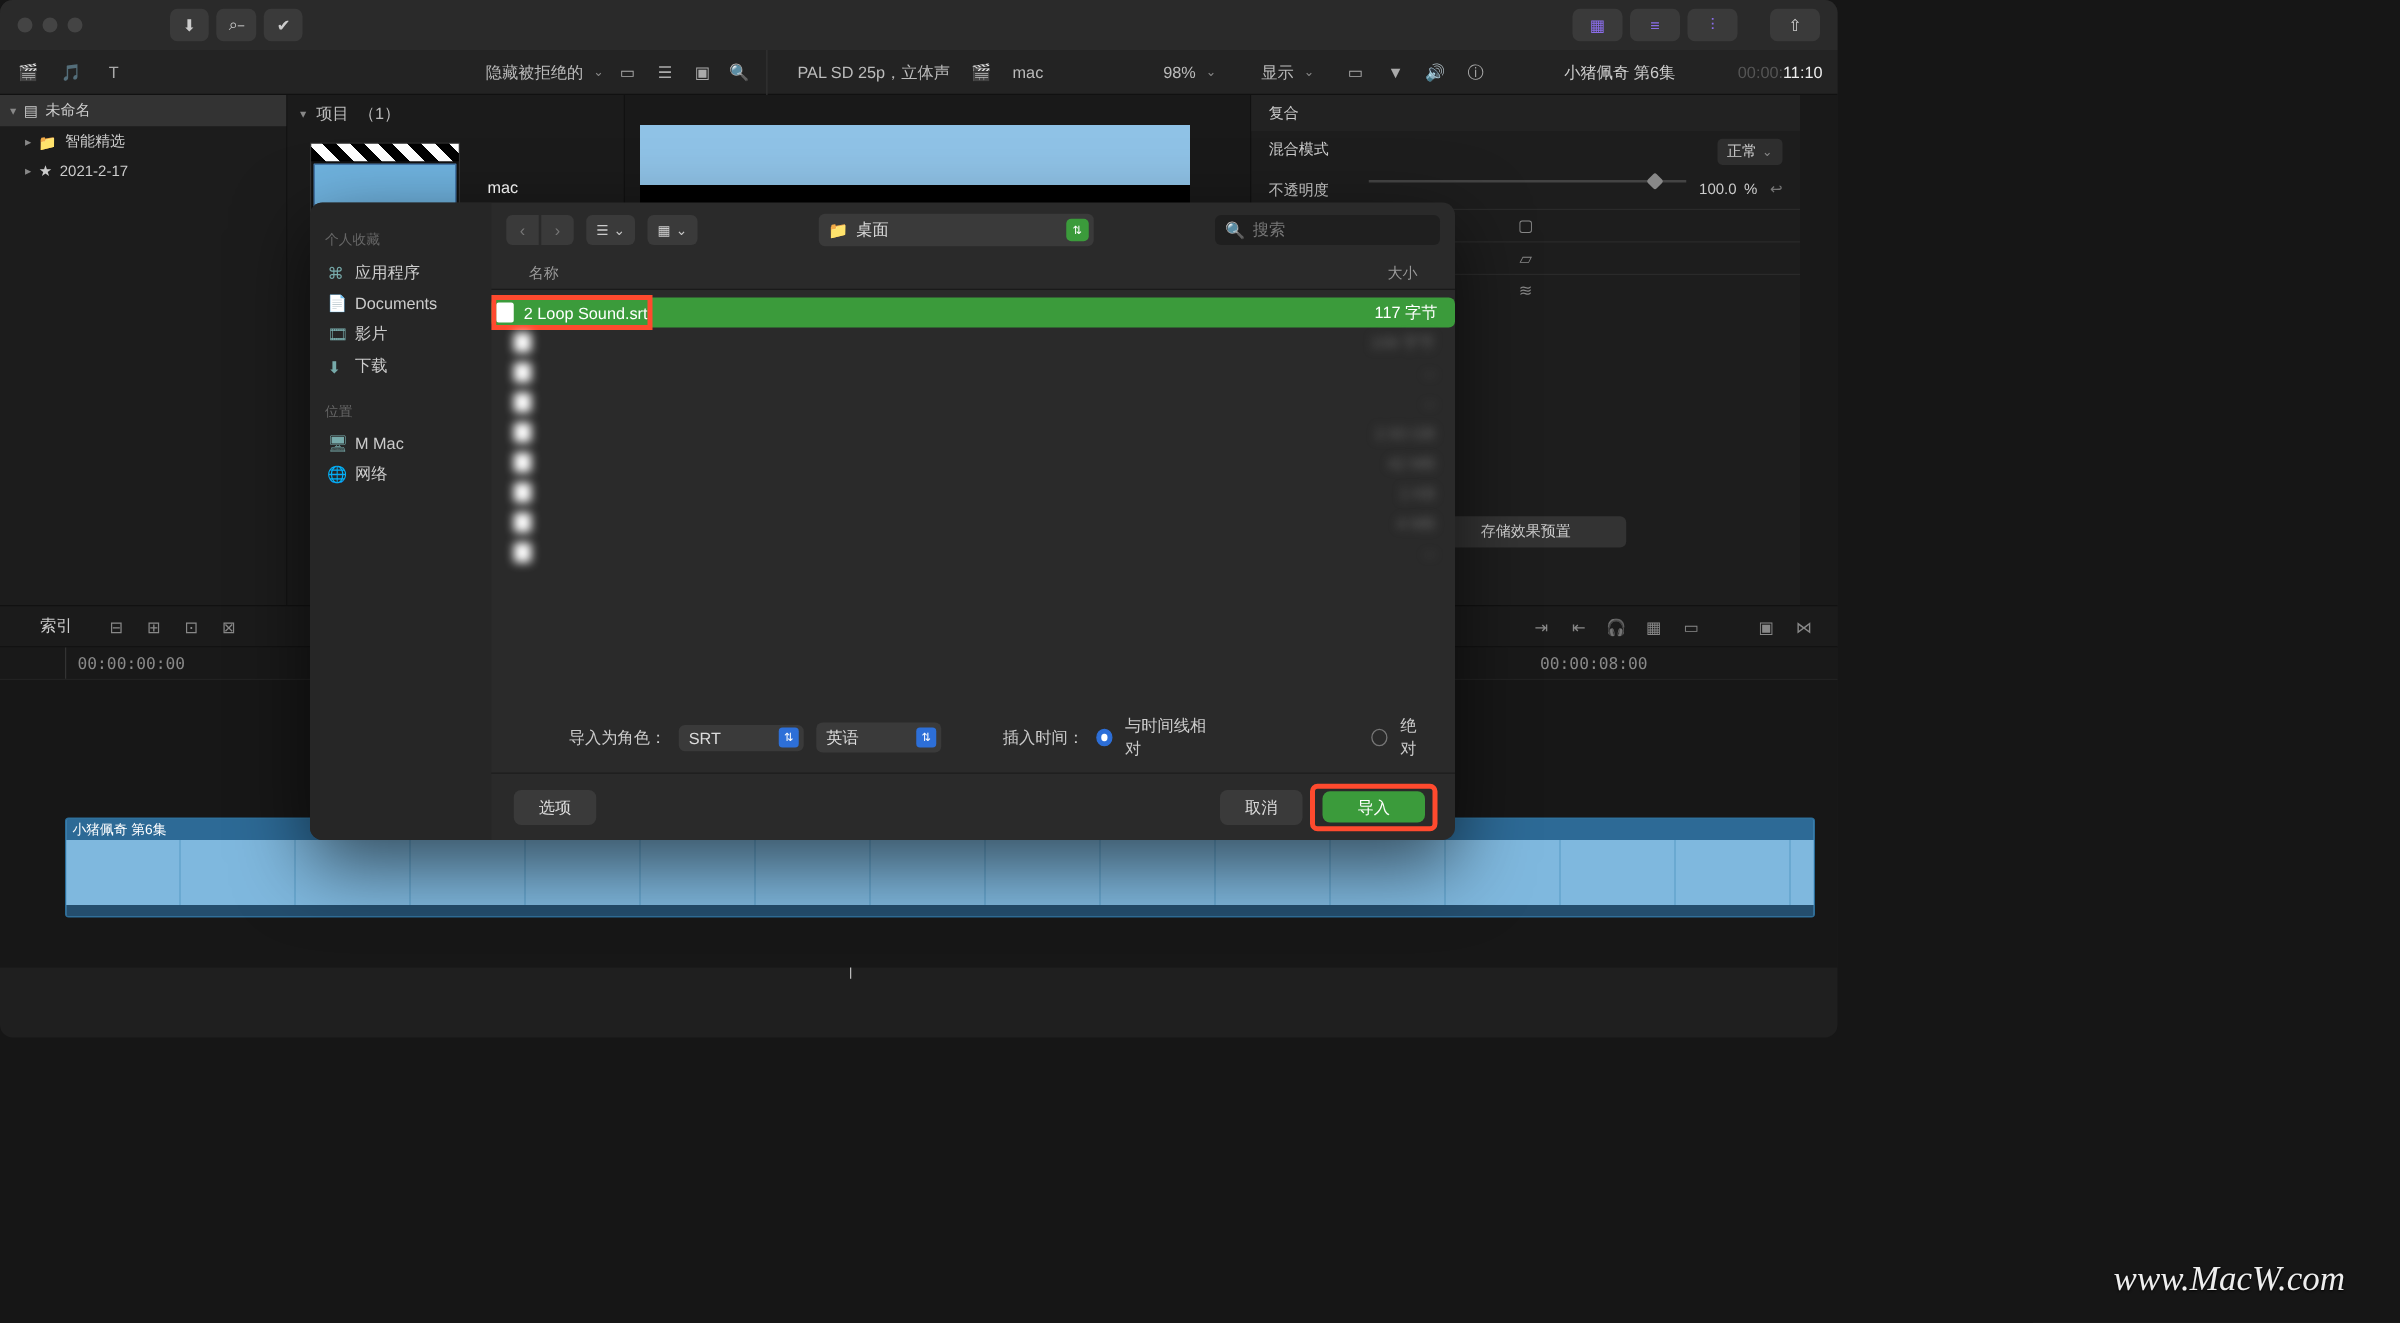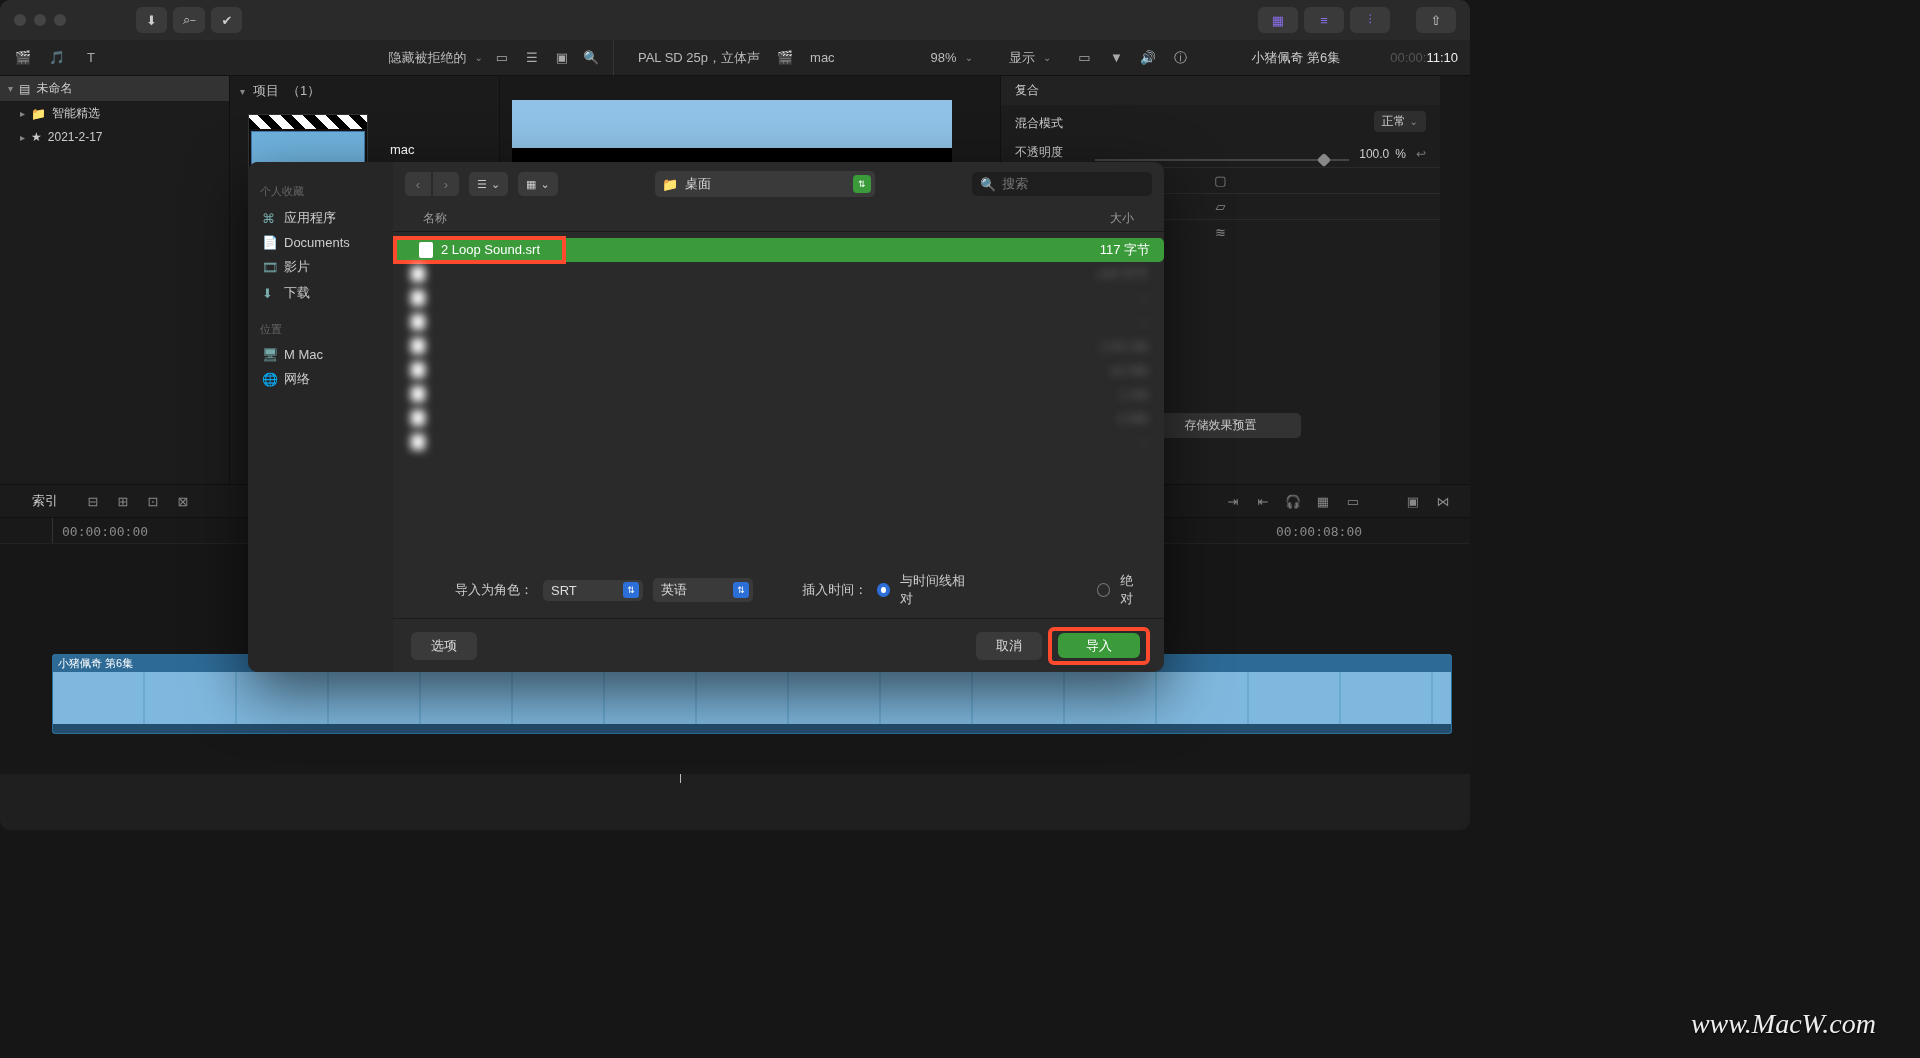--- a/index.html
+++ b/index.html
@@ -38,21 +38,21 @@
 .bthumb .film { height:14px; background:repeating-linear-gradient(45deg,#000 0 8px,#fff 8px 16px); }
 .bthumb .prev { height:66px; background:#6fb2de; margin:2px; border:1px solid #47a; }
 .bname { color:#fff; position:relative; top:-60px; left:160px; }
 
 .col-viewer { flex:1; background:#191919; display:flex; }
 .vleft { flex:0 0 500px; padding:6px 12px; }
 .vcanvas { margin-top:18px; width:440px; height:290px; background:#000; }
 .vcanvas-inner { margin:0 auto; width:440px; height:48px; background:#8fc2e6; }
 
 .col-insp { width:440px; background:#1d1d1d; border-left:1px solid #111; }
-.insprow { display:flex; align-items:flex-end; padding:6px 14px; color:#ccc; font-size:12px; gap:10px; }
+.insprow { display:flex; align-items:flex-start; padding:6px 14px; color:#ccc; font-size:12px; gap:10px; }
 .insplabel { flex:0 0 70px; }
 .inspval { margin-left:auto; display:flex; align-items:center; gap:6px; }
 .popup { background:#2e2e2e; border-radius:4px; padding:2px 8px; display:flex; align-items:center; gap:4px; }
 .slider { flex:1; height:2px; background:#444; position:relative; }
 .slider .knob { position:absolute; right:20px; top:-4px; width:10px; height:10px; background:#888; border-radius:2px; transform:rotate(45deg); }
 .inspico { height:26px; display:flex; align-items:center; justify-content:center; color:#888; border-top:1px solid #2a2a2a; }
 .savebtn { margin:8px auto; width:160px; background:#333; text-align:center; padding:4px 0; border-radius:5px; font-size:12px; }
 
 
 .tlbar { height:34px; background:#1b1b1b; border-top:1px solid #111; border-bottom:1px solid #111; display:flex; align-items:center; padding:0 12px; }
@@ -276,21 +276,21 @@
       <div class="tlbtn">▭</div>
       <div style="width:30px"></div>
       <div class="tlbtn">▣</div>
       <div class="tlbtn">⋈</div>
     </div>
   </div>
 
   <div class="ruler">
     <div class="rtick" style="left:52px"></div>
     <div class="rlabel" style="left:62px">00:00:00:00</div>
-    <div class="rlabel" style="left:1276px">00:00:08:00</div>
+    <div class="rlabel" style="left:1232px">00:00:08:00</div>
     <div class="playhead" style="left:680px"></div>
   </div>
 
   <div class="tlbody">
     <div class="clip">
       <div class="cliphdr">小猪佩奇 第6集</div>
       <div class="clipthumbs"></div>
       <div class="clipwave"></div>
     </div>
   </div>
@@ -353,21 +353,21 @@
           </div>
         </div>
 
         <div class="filelist">
           <div class="flhdr">
             <span class="c-name">名称</span>
             <span class="c-size">大小</span>
           </div>
           <div style="height:6px"></div>
           <div class="flrow sel">
-            <span class="redbox" style="display:flex;align-items:flex-start;padding:2px 22px;margin-left:-4px">
+            <span class="redbox" style="display:flex;align-items:center;padding:2px 0;margin-left:-4px">
               <span class="docico"></span>
               <span class="c-name">2 Loop Sound.srt</span>
             </span>
             <span class="c-size" style="margin-left:auto">117 字节</span>
           </div>
           <div class="flrow dim">
               <span class="docico"></span>
               <span class="c-name"></span>
               <span class="c-size">109 字节</span>
             </div>

